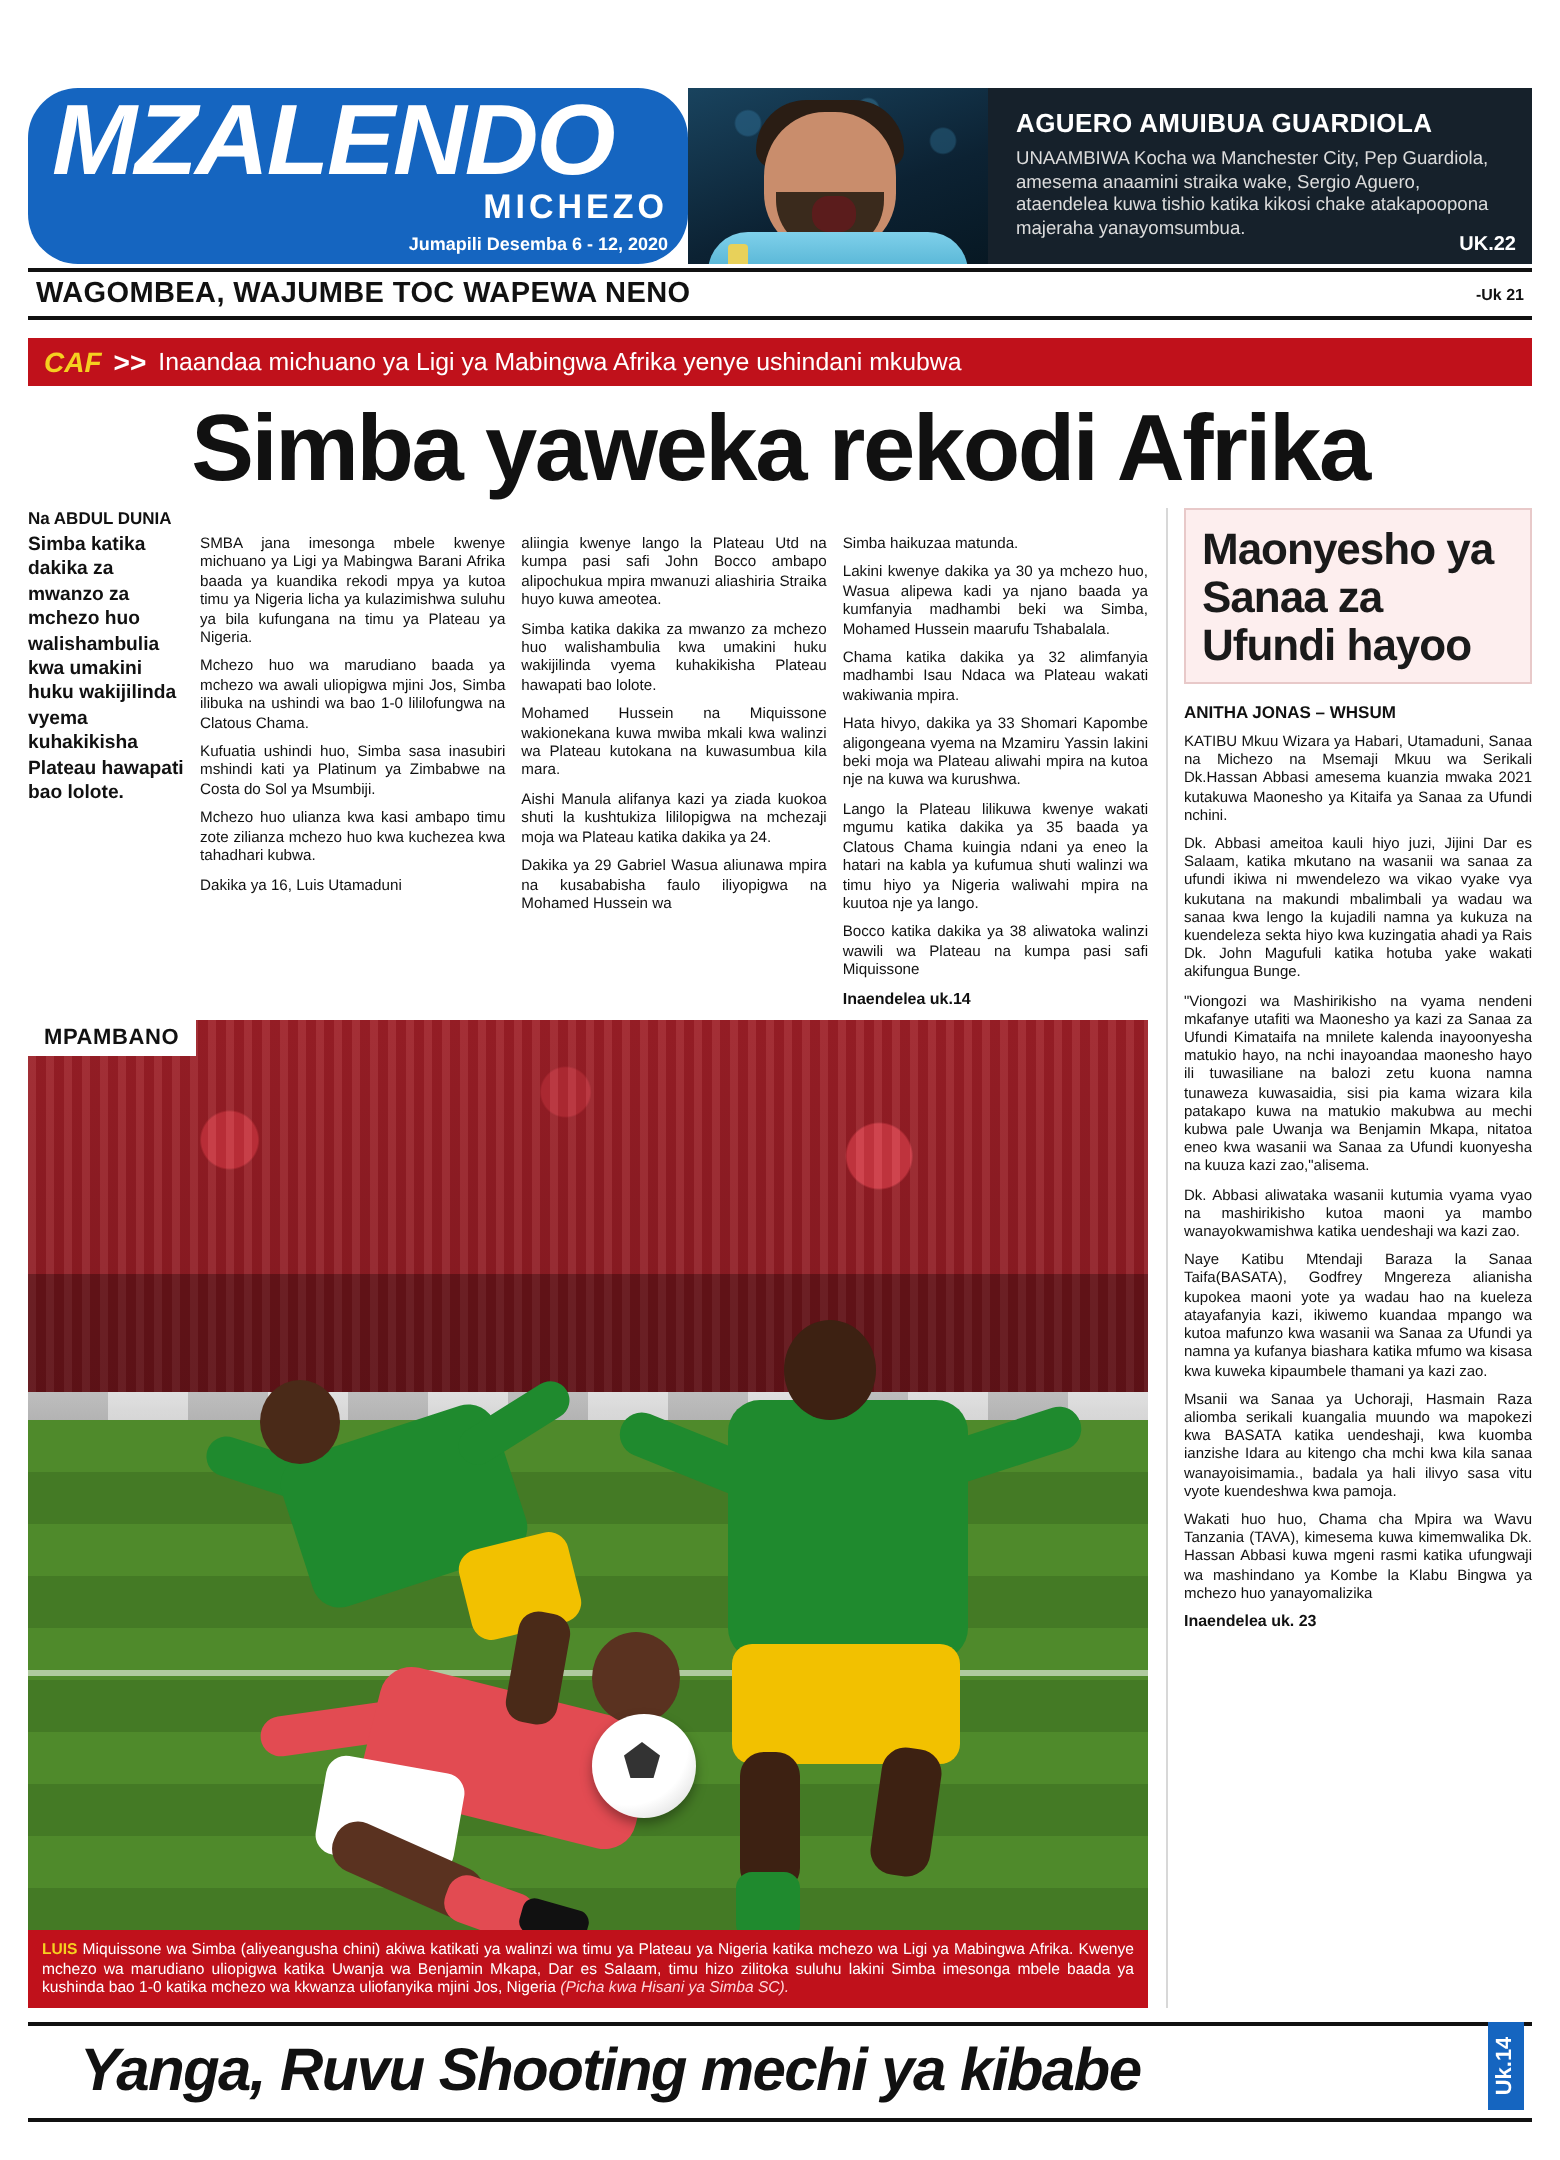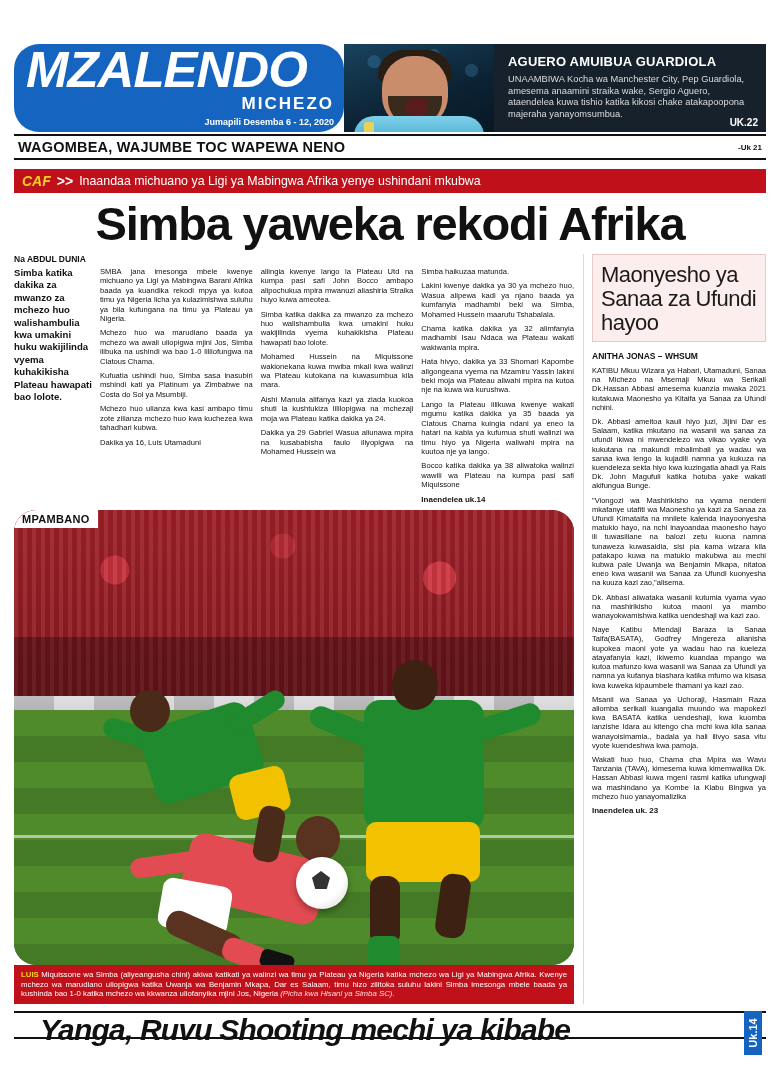--- a/index.html
+++ b/index.html
@@ -116,30 +116,30 @@
   .cols4 { display:flex; gap:8px; }
   .c { font-size:7.6px; line-height:9.4px; text-align:justify; }
   .c p { margin:0 0 5px 0; }
   .c1 { width:78px; font-size:9.6px; line-height:12.4px; font-weight:bold; text-align:left;}
   .c2, .c3, .c4 { flex:1; }
   .cont-note { font-weight:bold; font-size:8px; margin-top:4px; }
 
   
   .rbox { background:#fdeeee; border:1px solid #e8c9c9; padding:8px 8px 6px 8px; }
   .rbox h2 {
-    margin:0; font-size:22px; line-height:24px; font-weight:normal;
+    margin:0; font-size:22px; line-height:24px; font-weight:bold;
     color:#1a1a1a; letter-spacing:-.5px;
   }
   .rbyline { font-size:8.5px; font-weight:bold; margin:9px 0 5px 0; }
   .rtext { font-size:7.5px; line-height:9.2px; text-align:justify; }
   .rtext p { margin:0 0 5px 0; }
   .rcont { font-weight:bold; font-size:8px; margin-top:3px; }
 
   
-  .photo-wrap { position:relative; margin-top:6px; width:560px; height:455px; overflow:hidden;border-radius:22px; }
+  .photo-wrap { position:relative; margin-top:6px; width:560px; height:455px; overflow:hidden; }
   .pitch-bg { position:absolute; inset:0; background:linear-gradient(180deg,#8e1a22 0%,#a52028 22%,#7c1a20 40%,#4c7a2a 46%,#3e6a22 100%); }
   .stand {
     position:absolute; left:0; top:0; width:100%; height:44%;
     background:
       repeating-linear-gradient(90deg, rgba(255,255,255,.07) 0 4px, rgba(0,0,0,.06) 4px 9px),
       radial-gradient(circle at 18% 30%, #c3303a 0 14px, transparent 15px),
       radial-gradient(circle at 48% 18%, #b52a34 0 12px, transparent 13px),
       radial-gradient(circle at 76% 34%, #cb3641 0 16px, transparent 17px),
       linear-gradient(180deg,#9d1f27,#861a21);
   }
@@ -200,21 +200,21 @@
   .caption {
     width:560px; background:#c0111b; color:#fff; font-size:7.8px; line-height:9.6px;
     padding:5px 7px; text-align:justify;
   }
   .caption b { color:#f5d020; }
   .caption .pink { color:#ffd7db; font-style:italic; }
 
   
   .bottombar {
     margin-top:7px; position:relative; border-top:2px solid #111; border-bottom:2px solid #111;
-    height:28px; display:flex; padding-left:26px;
+    height:50px; display:flex; align-items:center; padding-left:26px;
   }
   .bottombar .btext {
     font-size:30px; font-weight:bold; letter-spacing:-.8px; font-style:italic;
   }
   .uk14 {
     position:absolute; right:4px; top:-2px; width:18px; height:44px; background:#1565c0; color:#fff;
     font-size:11px; font-weight:bold; display:flex; align-items:center; justify-content:center;
   }
   .uk14 span { transform:rotate(-90deg); white-space:nowrap; }
 </style>

